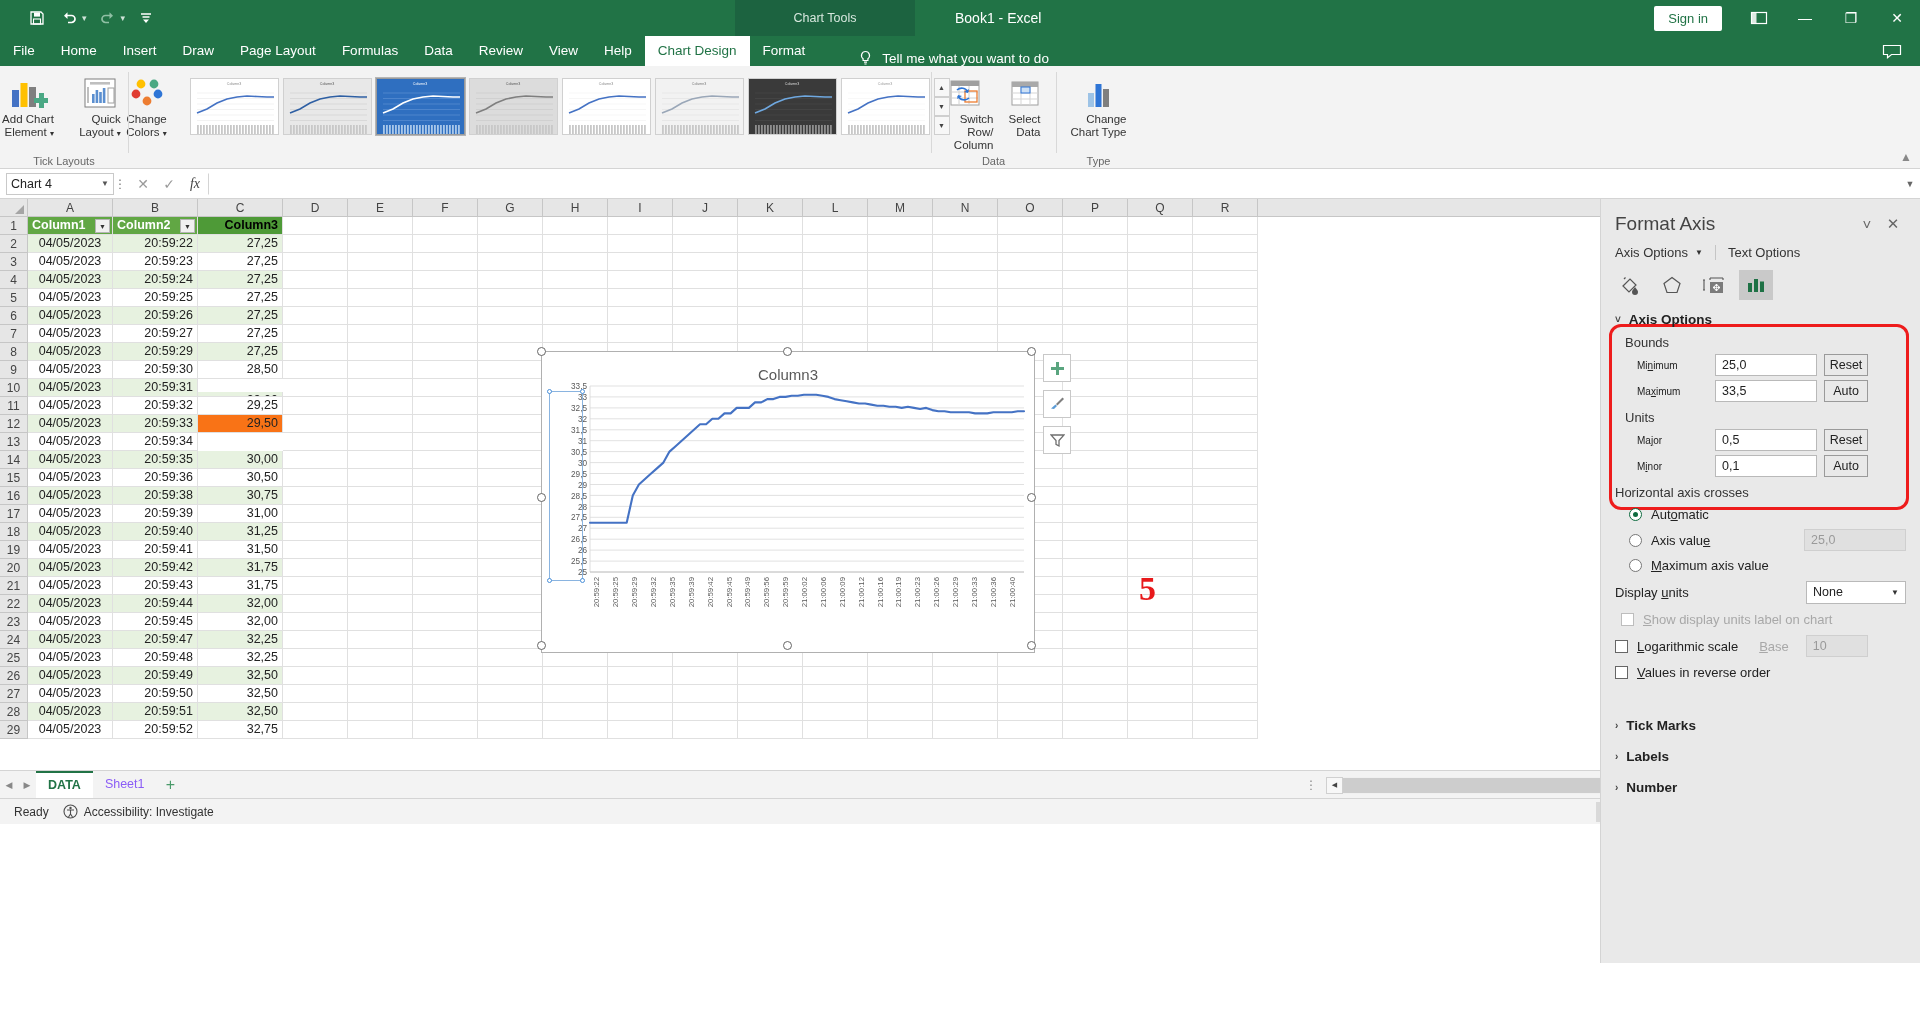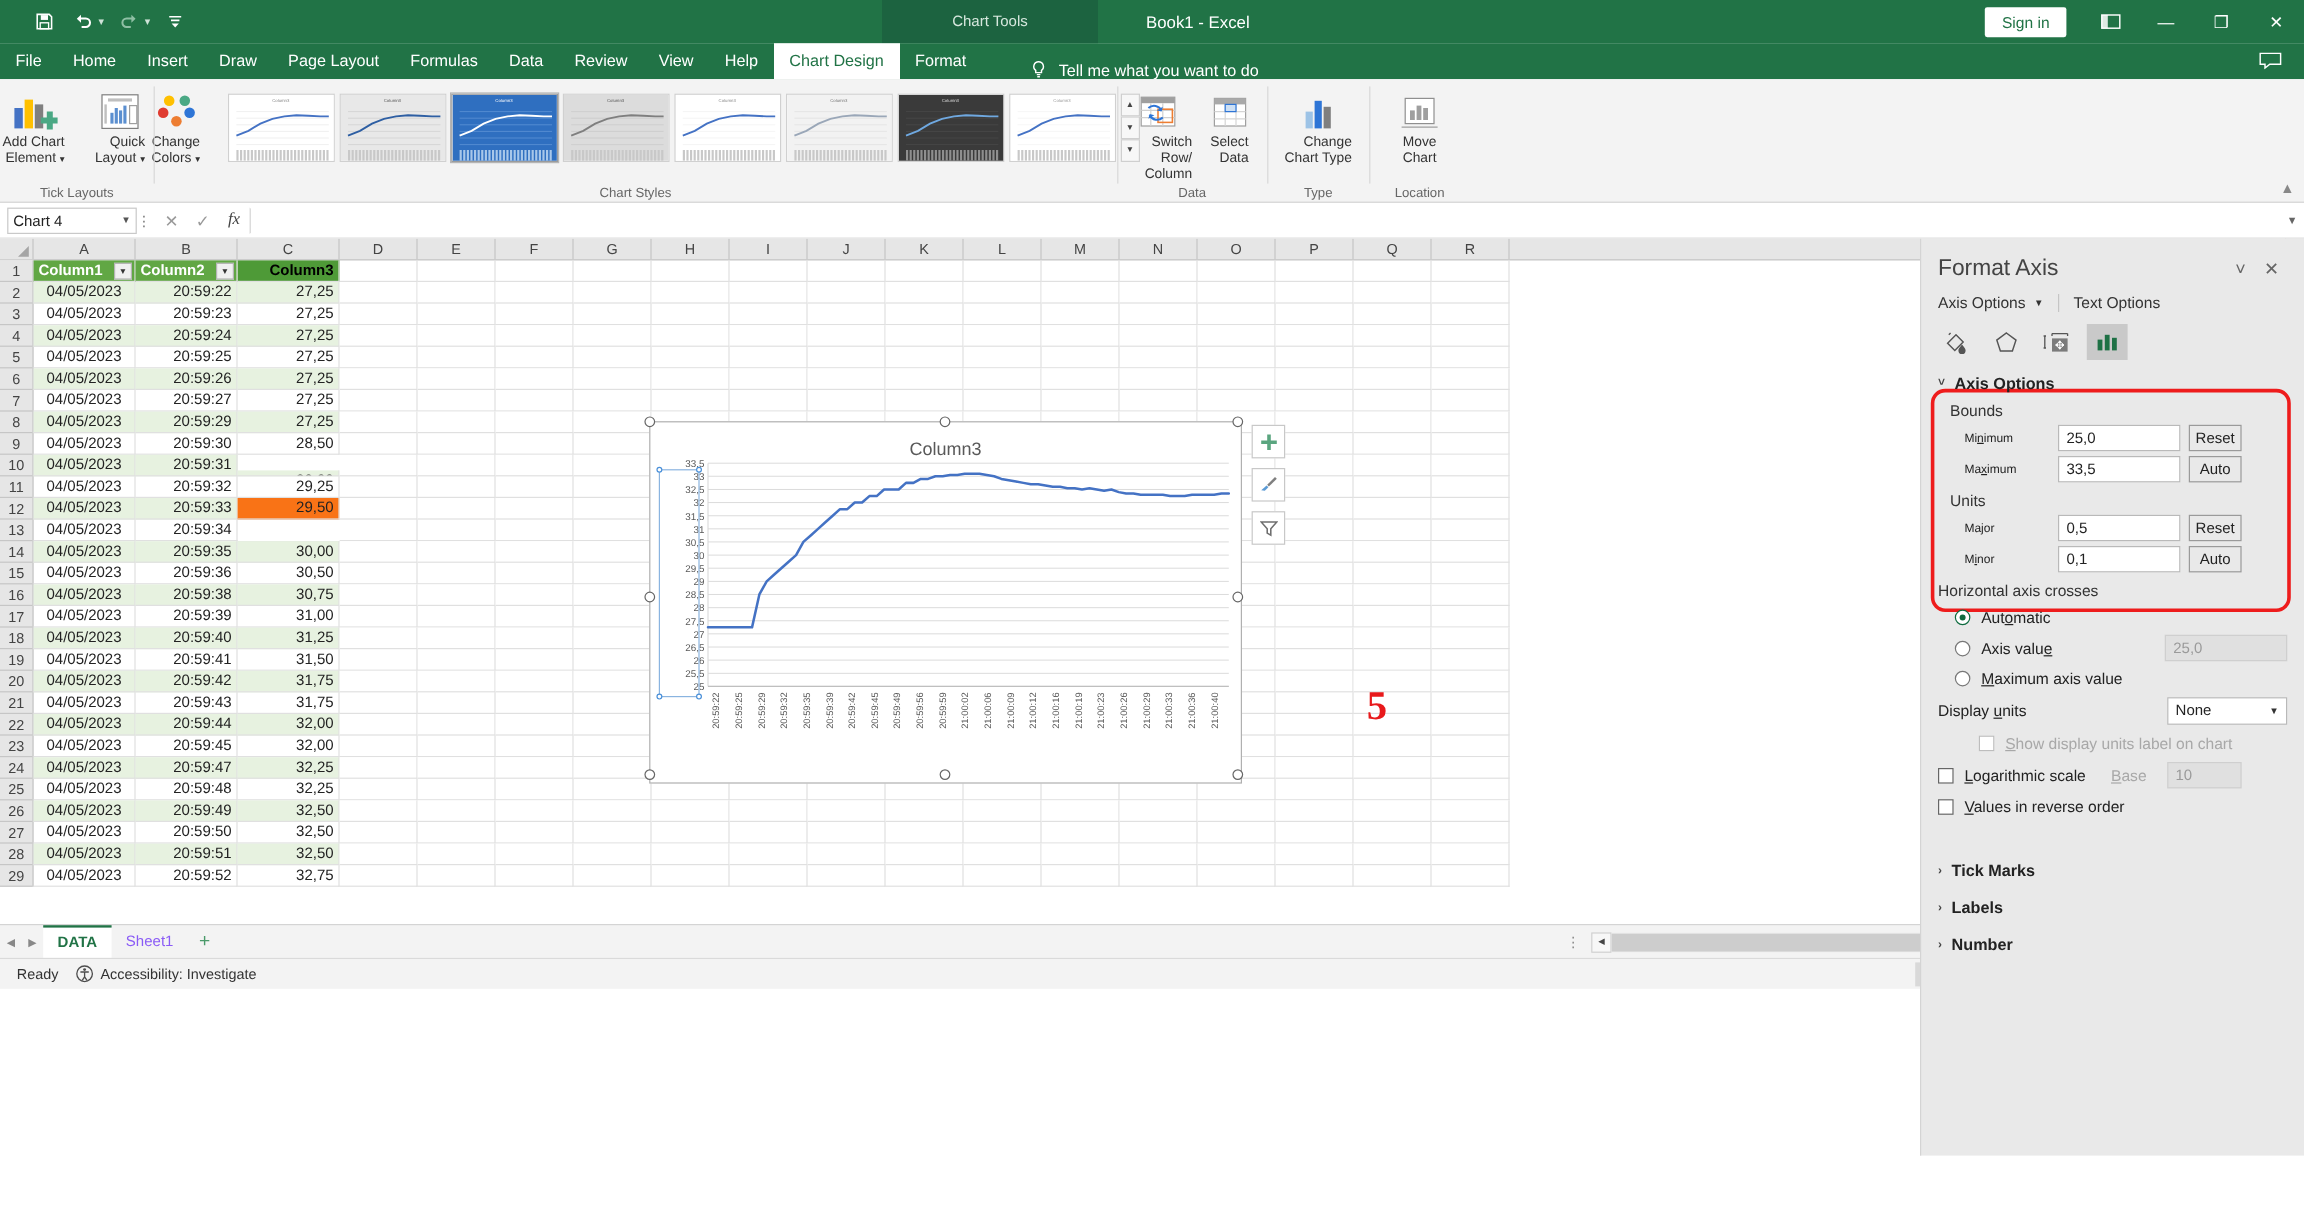--- a/index.html
+++ b/index.html
@@ -584,21 +584,20 @@
             </svg>
             <div class="tt" style="color:#999">Column3</div>
           </div>
         </div>
       <div class="gal-scroll">
         <div>▲</div>
         <div>▼</div>
         <div>▼</div>
       </div>
     </div>
-    <div class="rgroup-label">Chart Styles</div>
   </div>
 
   <div class="rgroup" style="width:125px;">
     <div class="rg-items">
       <div class="bigbtn" style="width:62px;">
         <div class="ic">
           <svg width="34" height="32" viewBox="0 0 34 32">
               <rect x="3" y="3" width="28" height="24" fill="#fff" stroke="#9f9f9f"></rect>
               <rect x="3" y="3" width="28" height="5" fill="#9f9f9f"></rect>
               <path d="M3 14h28M3 20h28M11 8v19M21 8v19" stroke="#d0d0d0"></path>
@@ -635,37 +634,20 @@
               <rect x="13.5" y="7" width="6" height="23" fill="#2e75d6"></rect>
               <rect x="21" y="12" width="6" height="18" fill="#7f7f7f"></rect>
             </svg>
         </div>
         <div class="lb">Change<br>Chart Type</div>
       </div>
     </div>
     <div class="rgroup-label">Type</div>
   </div>
 
-  <div class="rgroup" style="width:84px;">
-    <div class="rg-items">
-      <div class="bigbtn" style="width:70px;">
-        <div class="ic">
-          <svg width="34" height="34" viewBox="0 0 34 34">
-              <rect x="5" y="5" width="24" height="21" fill="#fff" stroke="#8f8f8f"></rect>
-              <rect x="9" y="15" width="4" height="8" fill="#9f9f9f"></rect>
-              <rect x="14.5" y="11" width="4" height="12" fill="#9f9f9f"></rect>
-              <rect x="20" y="13" width="4" height="10" fill="#9f9f9f"></rect>
-              <path d="M2 29h30" stroke="#9f9f9f"></path>
-            </svg>
-        </div>
-        <div class="lb">Move<br>Chart</div>
-      </div>
-    </div>
-    <div class="rgroup-label">Location</div>
-  </div>
 
   <div class="collapse-ribbon">▲</div>
 </div>
 
 <div class="formulabar">
   <div class="namebox">
     <span class="cv">Chart 4</span>
     <span class="ar">▼</span>
   </div>
   <span class="fb-dots">⋮</span>
@@ -1583,21 +1565,21 @@
     </div>
 
     <div class="row-line">
       <span>Display <u>u</u>nits</span>
       <div class="sel-box" style="margin-left:auto;">
         <span>None</span>
         <span class="cr">▼</span>
       </div>
     </div>
 
-    <div class="row-line" style="margin-left:34px;">
+    <div class="row-line" style="margin-left:6px;">
       <span class="cb dis"></span>
       <span class="muted"><u>S</u>how display units label on chart</span>
     </div>
 
     <div class="row-line">
       <span class="cb"></span>
       <span><u>L</u>ogarithmic scale</span>
       <span class="muted" style="margin-left:12px;"><u>B</u>ase</span>
       <div class="fld dis" style="width:62px;margin-left:8px;">10</div>
     </div>

